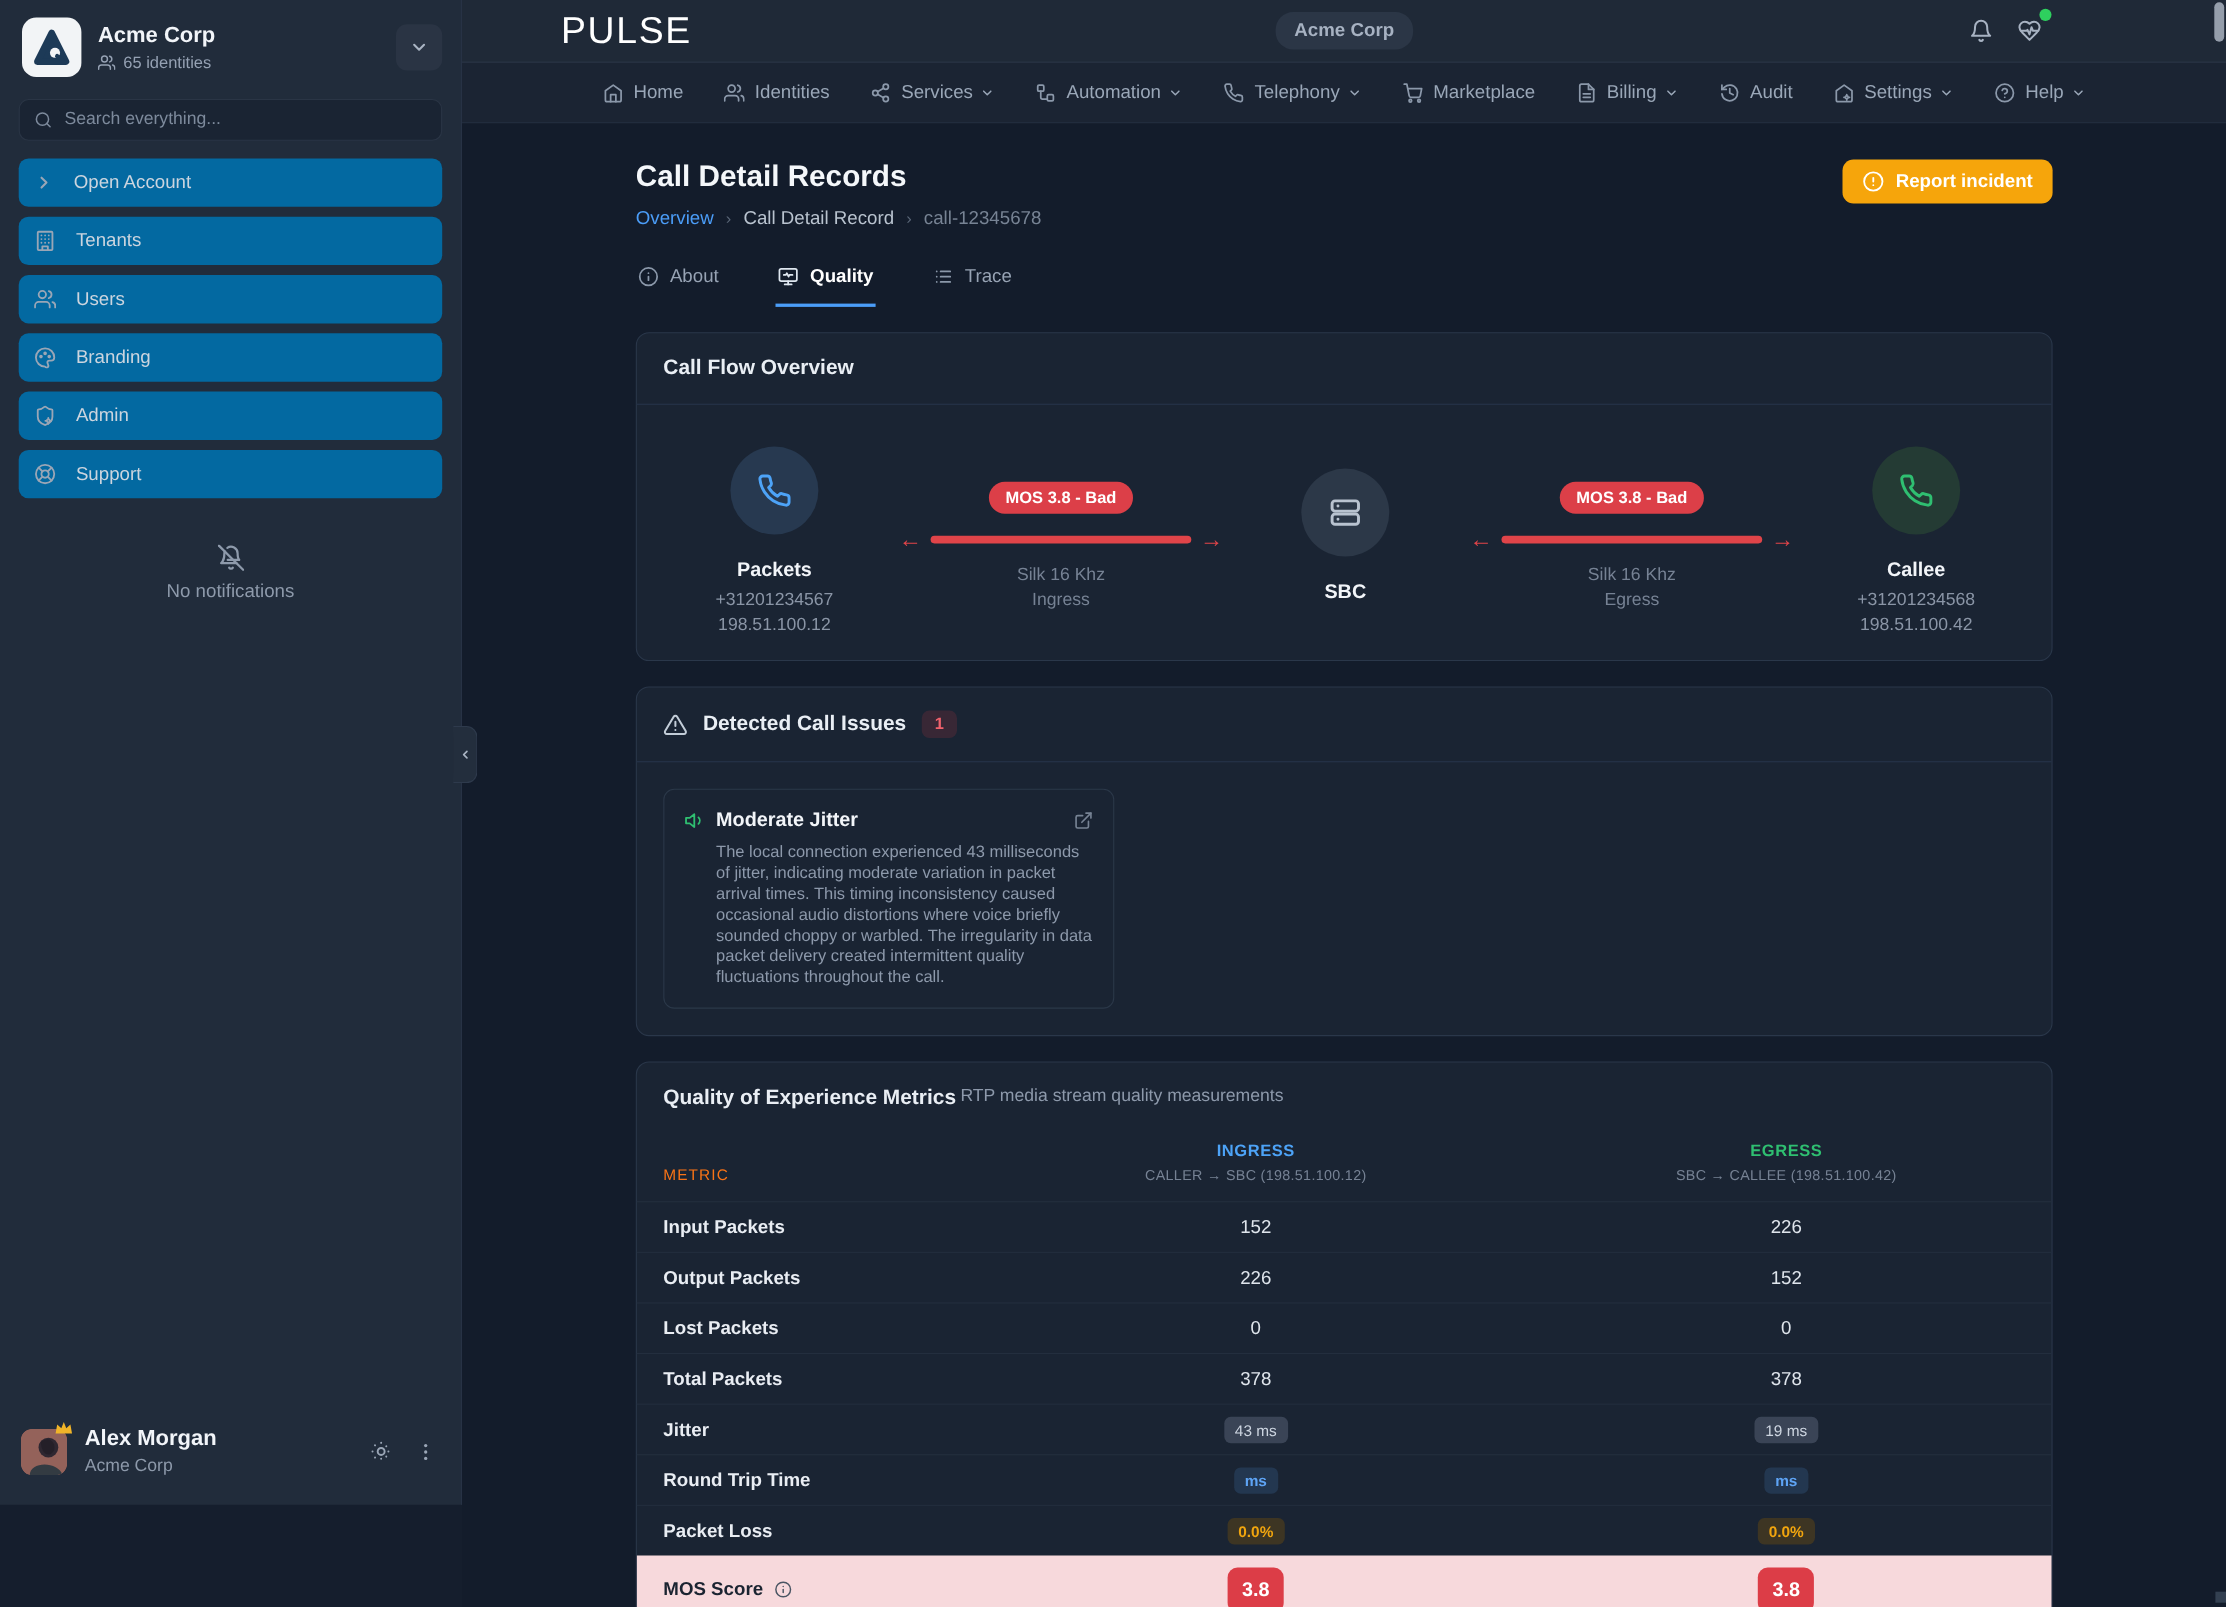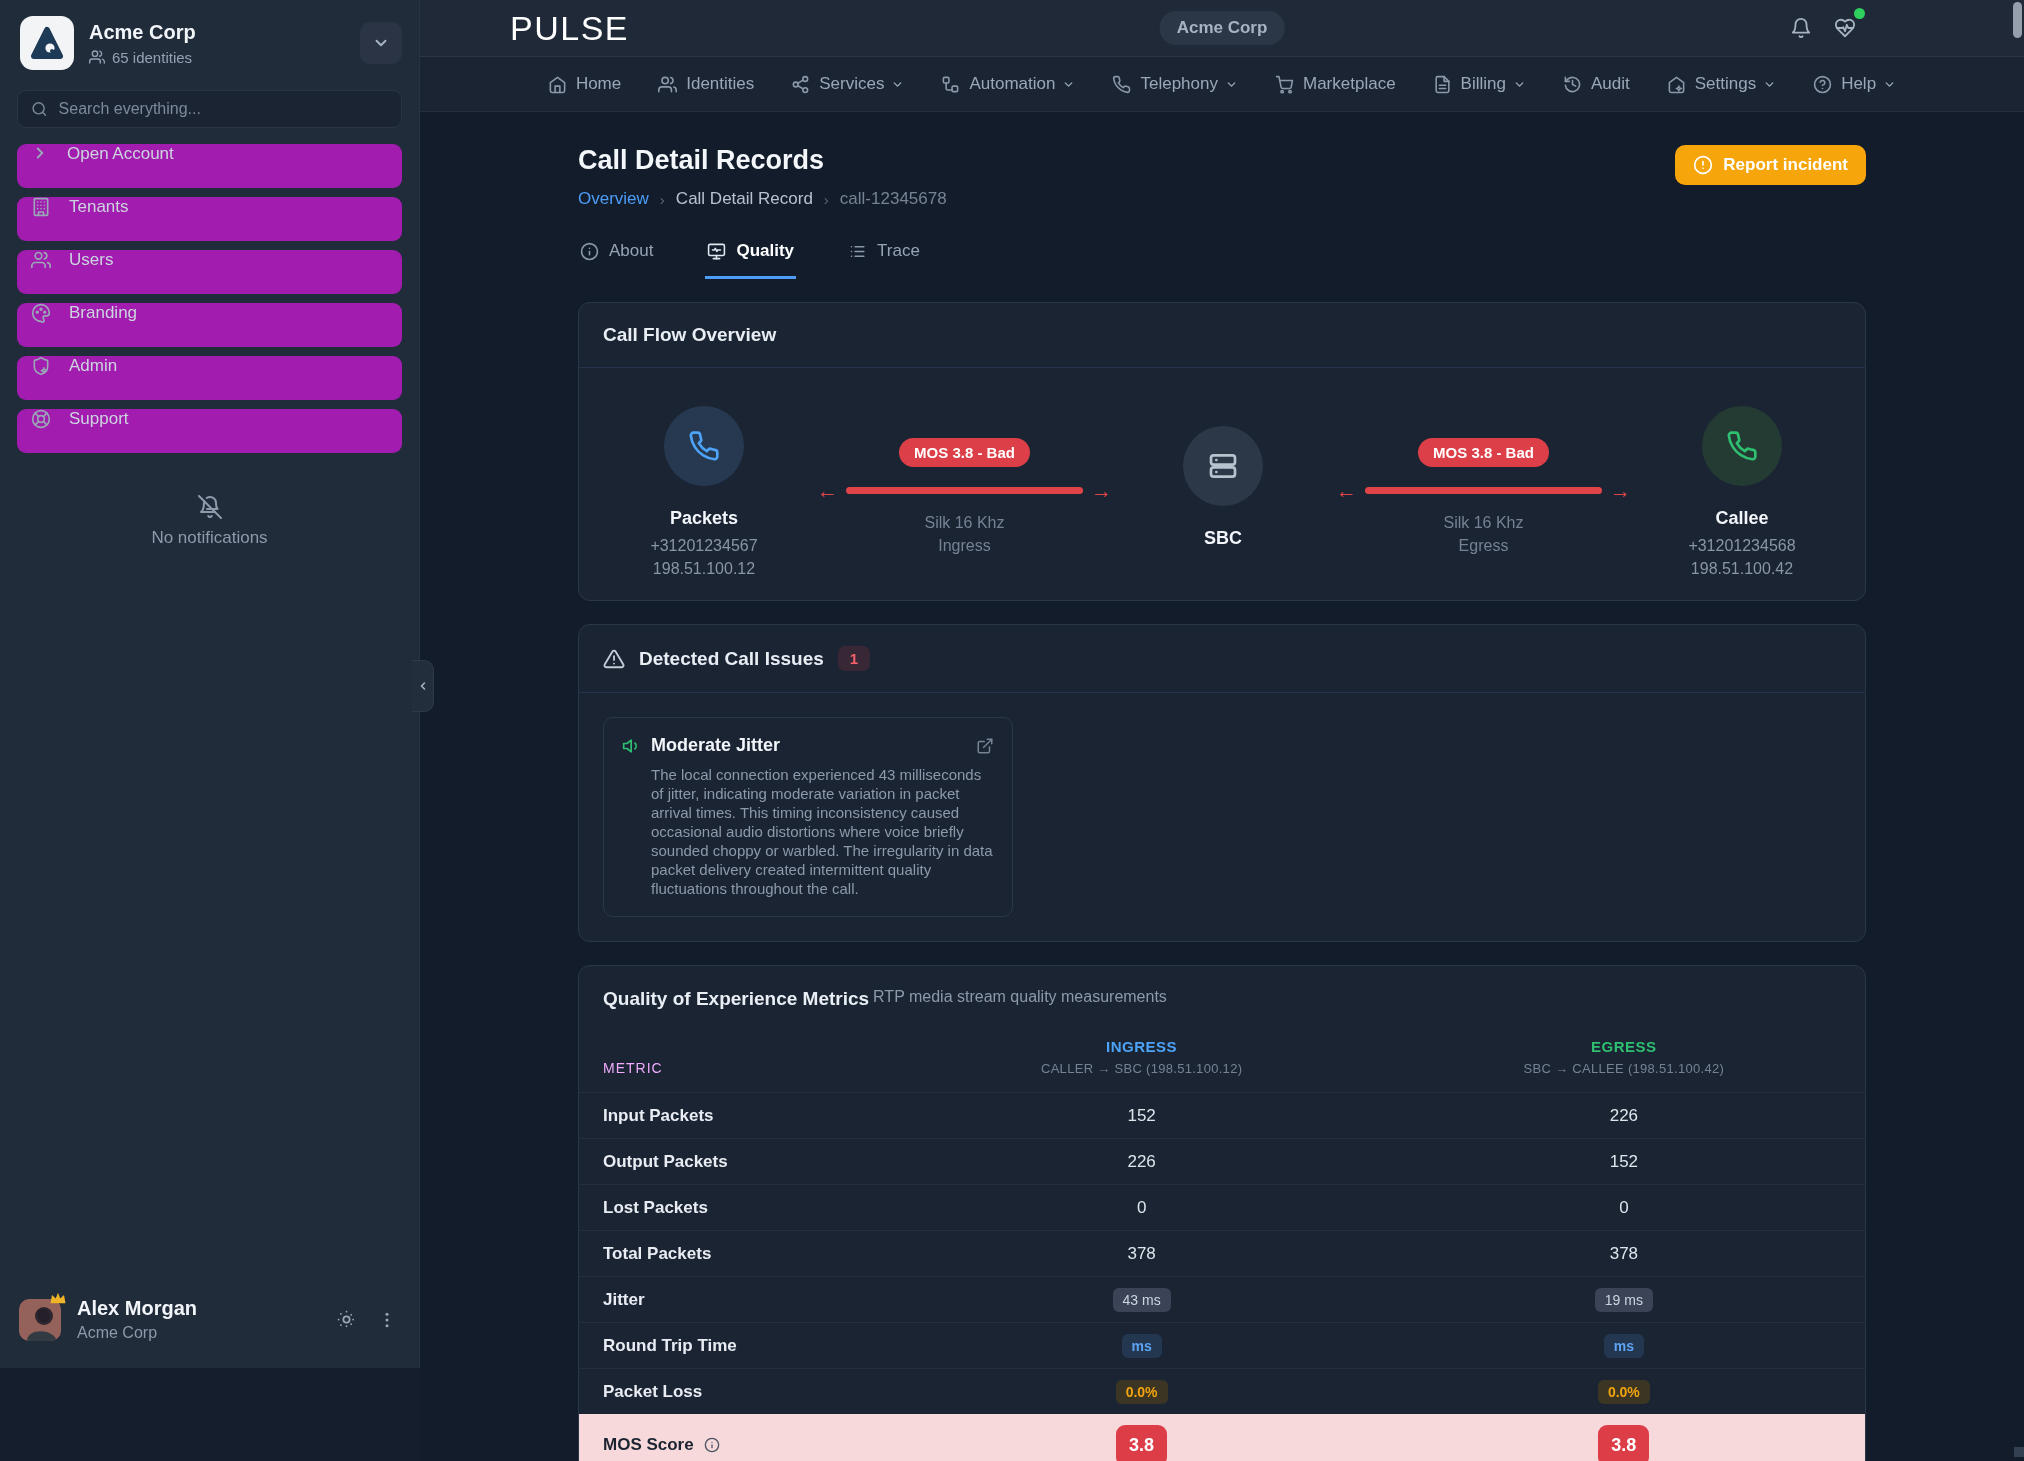--- a/index.html
+++ b/index.html
@@ -35,22 +35,22 @@
     margin:6px 17px 16px; height:38px; background:#1a2433; border:1px solid #2a3545;
     border-radius:9px; display:flex; align-items:center; padding:0 13px; gap:11px; color:#7d8a9c;
   }
   .sb-search input {
     background:transparent; border:none; outline:none; color:#cbd4df;
     font-size:16px; width:100%; font-family:"Liberation Sans",sans-serif;
   }
   .sb-search input::placeholder { color:#7d8a9c; }
   .sb-menu { padding:0 17px; display:flex; flex-direction:column; gap:9px; }
   .sb-item {
-    height:44px; background:#a21caf; border-radius:9px;
-    display:flex; align-items:flex-start; padding:0 14px; gap:18px; cursor:pointer;
+    height:44px; background:#0369a1; border-radius:9px;
+    display:flex; align-items:center; padding:0 14px; gap:18px; cursor:pointer;
   }
   .sb-item .ic { color:#9aa6b6; }
   .sb-item-label { font-size:17px; color:#ccd5df; }
   .sb-empty { margin-top:42px; display:flex; flex-direction:column; align-items:center; gap:9px; color:#8e9aab; }
   .sb-empty-text { font-size:17px; }
   .sb-spacer { flex:1; }
   .sb-user { display:flex; align-items:center; padding:0 22px 26px 19px; }
   .sb-avatar { position:relative; width:42px; height:42px; flex:0 0 auto; }
   .sb-avatar .photo { border-radius:10px; }
   .sb-crown { position:absolute; top:-8px; right:-6px; }
@@ -143,21 +143,21 @@
   .issue-head { display:flex; align-items:center; gap:9px; }
   .issue-title { font-size:18px; font-weight:bold; color:#f2f5f9; flex:1; }
   .issue-desc { margin-left:29px; margin-top:9px; font-size:15px; line-height:19px; color:#8d99ab; }
 
   
   .metrics-head { padding:22px 24px 14px; display:flex; align-items:flex-start; gap:4px; border-bottom:none; }
   .metrics-sub { font-size:16px; color:#8d99ab; }
   .thead { display:flex; align-items:flex-end; padding:14px 0 16px; }
   .col-metric { width:25%; padding-left:24px; }
   .col-val { width:37.5%; text-align:center; }
-  .th-metric { font-size:14px; letter-spacing:1px; color:#f0abfc; }
+  .th-metric { font-size:14px; letter-spacing:1px; color:#f97316; }
   .th-ingress { font-size:15px; font-weight:bold; letter-spacing:0.5px; color:#4da3f7; }
   .th-egress { font-size:15px; font-weight:bold; letter-spacing:0.5px; color:#2fbf71; }
   .th-sub { font-size:13px; color:#76markdown; color:#768294; margin-top:6px; letter-spacing:0.3px; }
   .trow { display:flex; align-items:center; min-height:46px; border-top:1px solid #232e3e; }
   .trow-label { font-size:17px; font-weight:bold; color:#e9edf3; display:flex; align-items:center; gap:10px; }
   .trow-val { font-size:17px; color:#dfe5ec; }
   .chip { display:inline-block; padding:4px 10px; border-radius:6px; font-size:14px; }
   .chip-gray { background:#3a4456; color:#cdd5e0; }
   .chip-blue { background:#233750; color:#5ea4f5; font-weight:bold; }
   .chip-amber { background:#3d3523; color:#f1a50e; font-weight:bold; }

